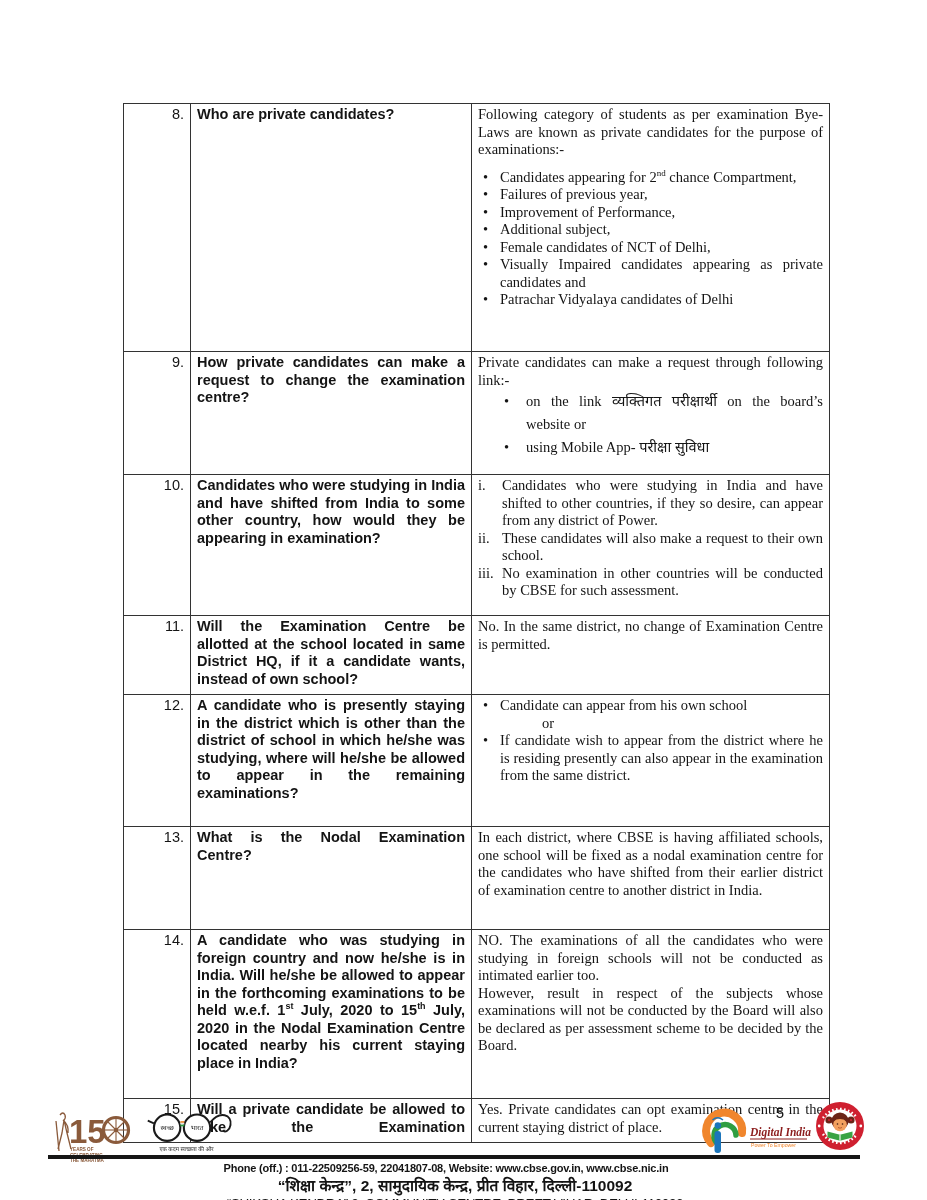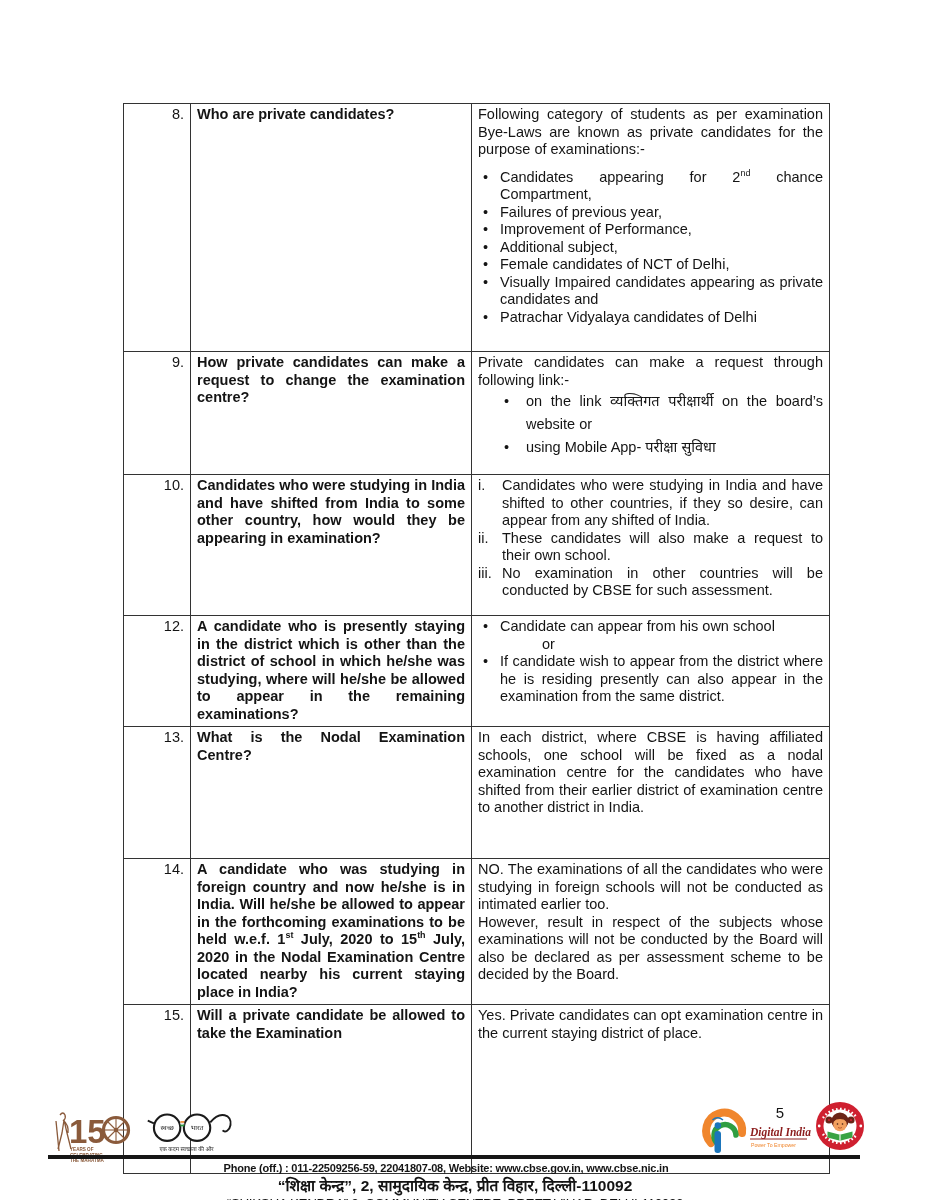--- a/index.html
+++ b/index.html
@@ -15,21 +15,21 @@
     position:absolute;left:123px;top:103px;width:667px;
     border-collapse:collapse;table-layout:fixed;
   }
   table.faq td{
     border:1.5px solid #333;vertical-align:top;
     font-size:14.5px;line-height:17.5px;
     padding:2px 6px 3px 6px;
   }
   td.cell-num{width:54px;text-align:right;padding-right:9px;}
   td.cell-q{width:268px;font-weight:bold;text-align:justify;}
-  td.cell-a{width:345px;text-align:justify;}
+  td.cell-a{width:345px;text-align:justify;font-family:Liberation Serif, serif;}
   .cell-a p{margin:0;text-align:justify;}
   .cell-a p + .bullets{margin-top:10px;}
   .cell-a p + .bullets.wide{margin-top:1px;}
   .bullet{position:relative;padding-left:22px;text-align:justify;}
   .bullet::before{content:"\2022";position:absolute;left:5px;top:0;}
   .bullets.wide .bullet{padding-left:48px;line-height:23px;}
   .bullets.wide .bullet::before{left:26px;}
   .ritem{position:relative;padding-left:24px;text-align:justify;}
   .rlabel{position:absolute;left:0;top:0;}
   .or-line{padding-left:64px;}
@@ -94,24 +94,31 @@
               <div class="bullet">on the link व्यक्तिगत परीक्षार्थी on the board’s website or</div>
               <div class="bullet">using Mobile App- परीक्षा सुविधा</div>
             </div>
           </td>
         </tr>
         <tr>
           <td class="cell-num">10.</td>
           <td class="cell-q">Candidates who were studying in India and have shifted from India to some other country, how would they be appearing in examination?</td>
           <td class="cell-a">
             <div class="roman">
-              <div class="ritem"><span class="rlabel">i.</span><span class="rtext">Candidates who were studying in India and have shifted to other countries, if they so desire, can appear from any shifted of India.</span></div>
+              <div class="ritem"><span class="rlabel">i.</span><span class="rtext">Candidates who were studying in India and have shifted to other countries, if they so desire, can appear from any district of Power.</span></div>
               <div class="ritem"><span class="rlabel">ii.</span><span class="rtext">These candidates will also make a request to their own school.</span></div>
               <div class="ritem"><span class="rlabel">iii.</span><span class="rtext">No examination in other countries will be conducted by CBSE for such assessment.</span></div>
             </div>
+          </td>
+        </tr>
+        <tr>
+          <td class="cell-num">11.</td>
+          <td class="cell-q">Will the Examination Centre be allotted at the school located in same District HQ, if it a candidate wants, instead of own school?</td>
+          <td class="cell-a">
+            <p>No. In the same district, no change of Examination Centre is permitted.</p>
           </td>
         </tr>
         <tr>
           <td class="cell-num">12.</td>
           <td class="cell-q">A candidate who is presently staying in the district which is other than the district of school in which he/she was studying, where will he/she be allowed to appear in the remaining examinations?</td>
           <td class="cell-a">
             <div class="bullets">
               <div class="bullet">Candidate can appear from his own school</div>
             </div>
             <div class="or-line">or</div>

